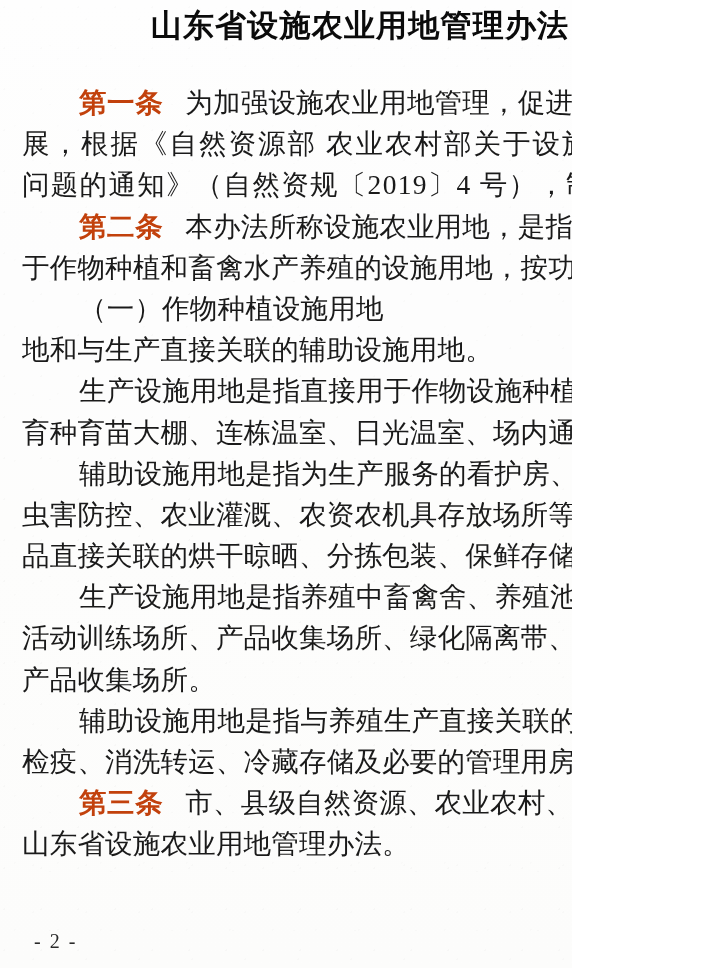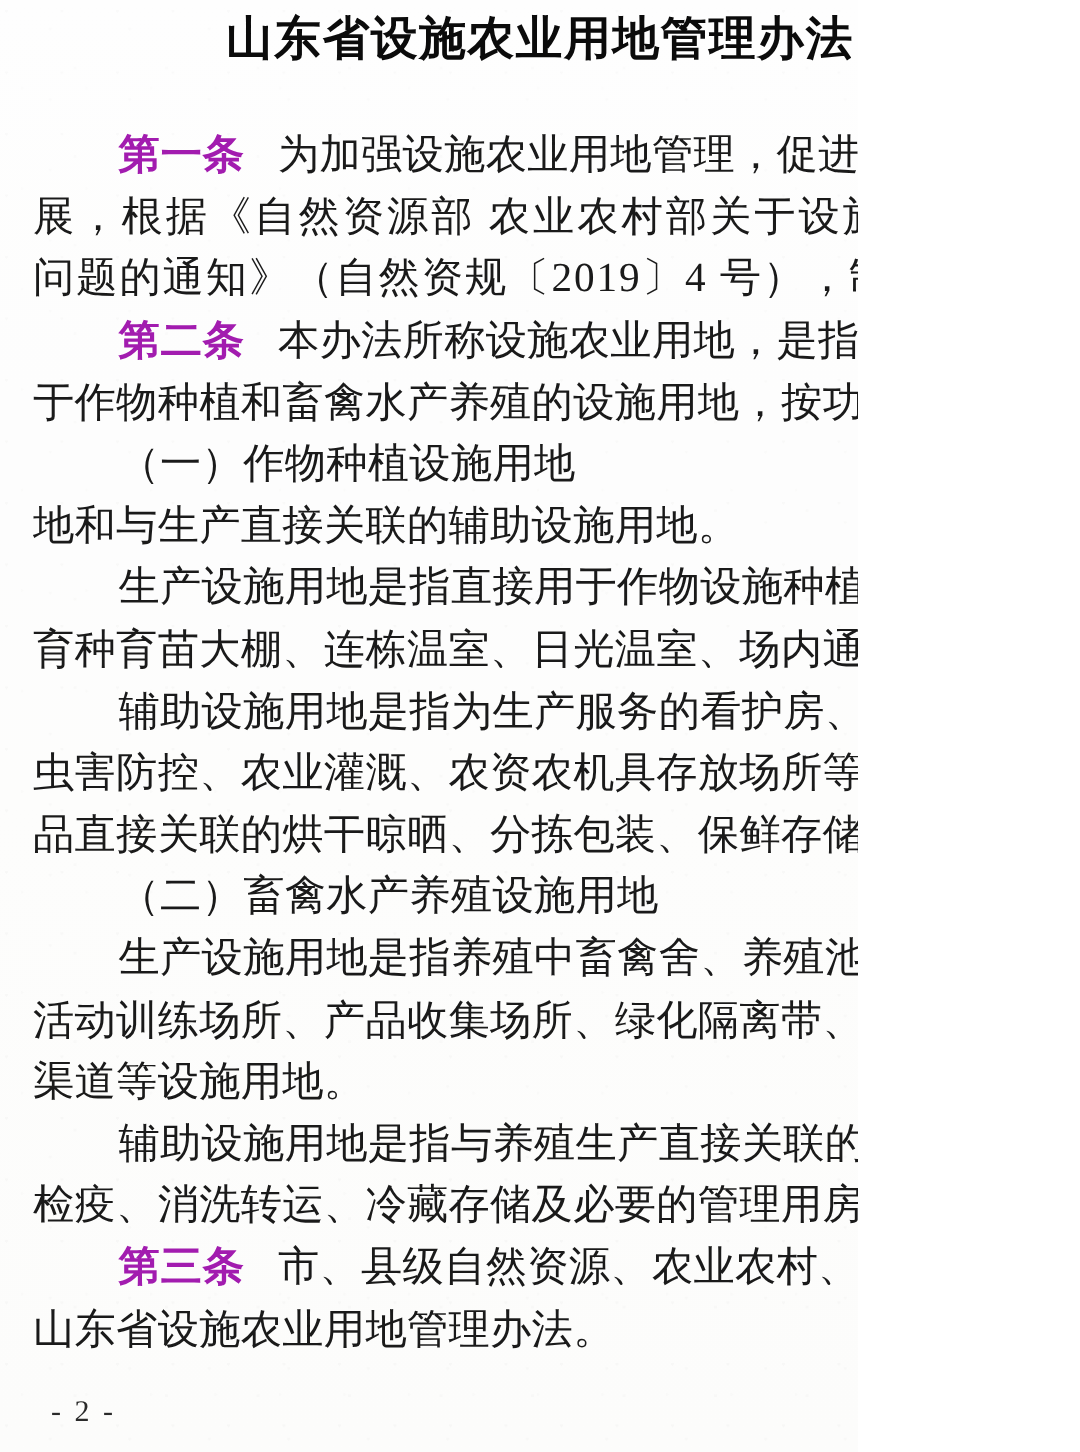--- a/index.html
+++ b/index.html
@@ -60,21 +60,21 @@
     letter-spacing: 0.9px;
     white-space: nowrap;
     color: #1a1a1a;
   }
   .line.indent2 { padding-left: 57px; }
 
   
   .art {
     font-weight: 700;
     letter-spacing: 0.6px;
-    color: #a21caf;
+    color: #c2410c;
     text-align: center;
   }
   .gap { display: inline-block; width: 22px; }
 
   
   .w1 { letter-spacing: 2.0px; }
   .w2 { letter-spacing: 1.3px; }
   .w5 { letter-spacing: 0.2px; }
 
   #page-number {
@@ -140,34 +140,31 @@
     </div>
 
     <div class="line w5">
       <span>虫害防控、农业灌溉、农资农机具存放场所等，以及与生产农产</span>
     </div>
 
     <div class="line w5">
       <span>品直接关联的烘干晾晒、分拣包装、保鲜存储、积肥等设施用地。</span>
     </div>
 
-    <div class="line indent2 w5">
-      <span>（二）畜禽水产养殖设施用地</span>
-    </div>
 
     <div class="line indent2 w5">
       <span>生产设施用地是指养殖中畜禽舍、养殖池、饲料配制场所、</span>
     </div>
 
     <div class="line w5">
       <span>活动训练场所、产品收集场所、绿化隔离带、场内通道、进排水</span>
     </div>
 
     <div class="line w5">
-      <span>渠道等设施用地。</span>
+      <span>产品收集场所。</span>
     </div>
 
     <div class="line indent2 w5">
       <span>辅助设施用地是指与养殖生产直接关联的废弃物处理、检验</span>
     </div>
 
     <div class="line w5">
       <span>检疫、消洗转运、冷藏存储及必要的管理用房等设施用地。</span>
     </div>
 

